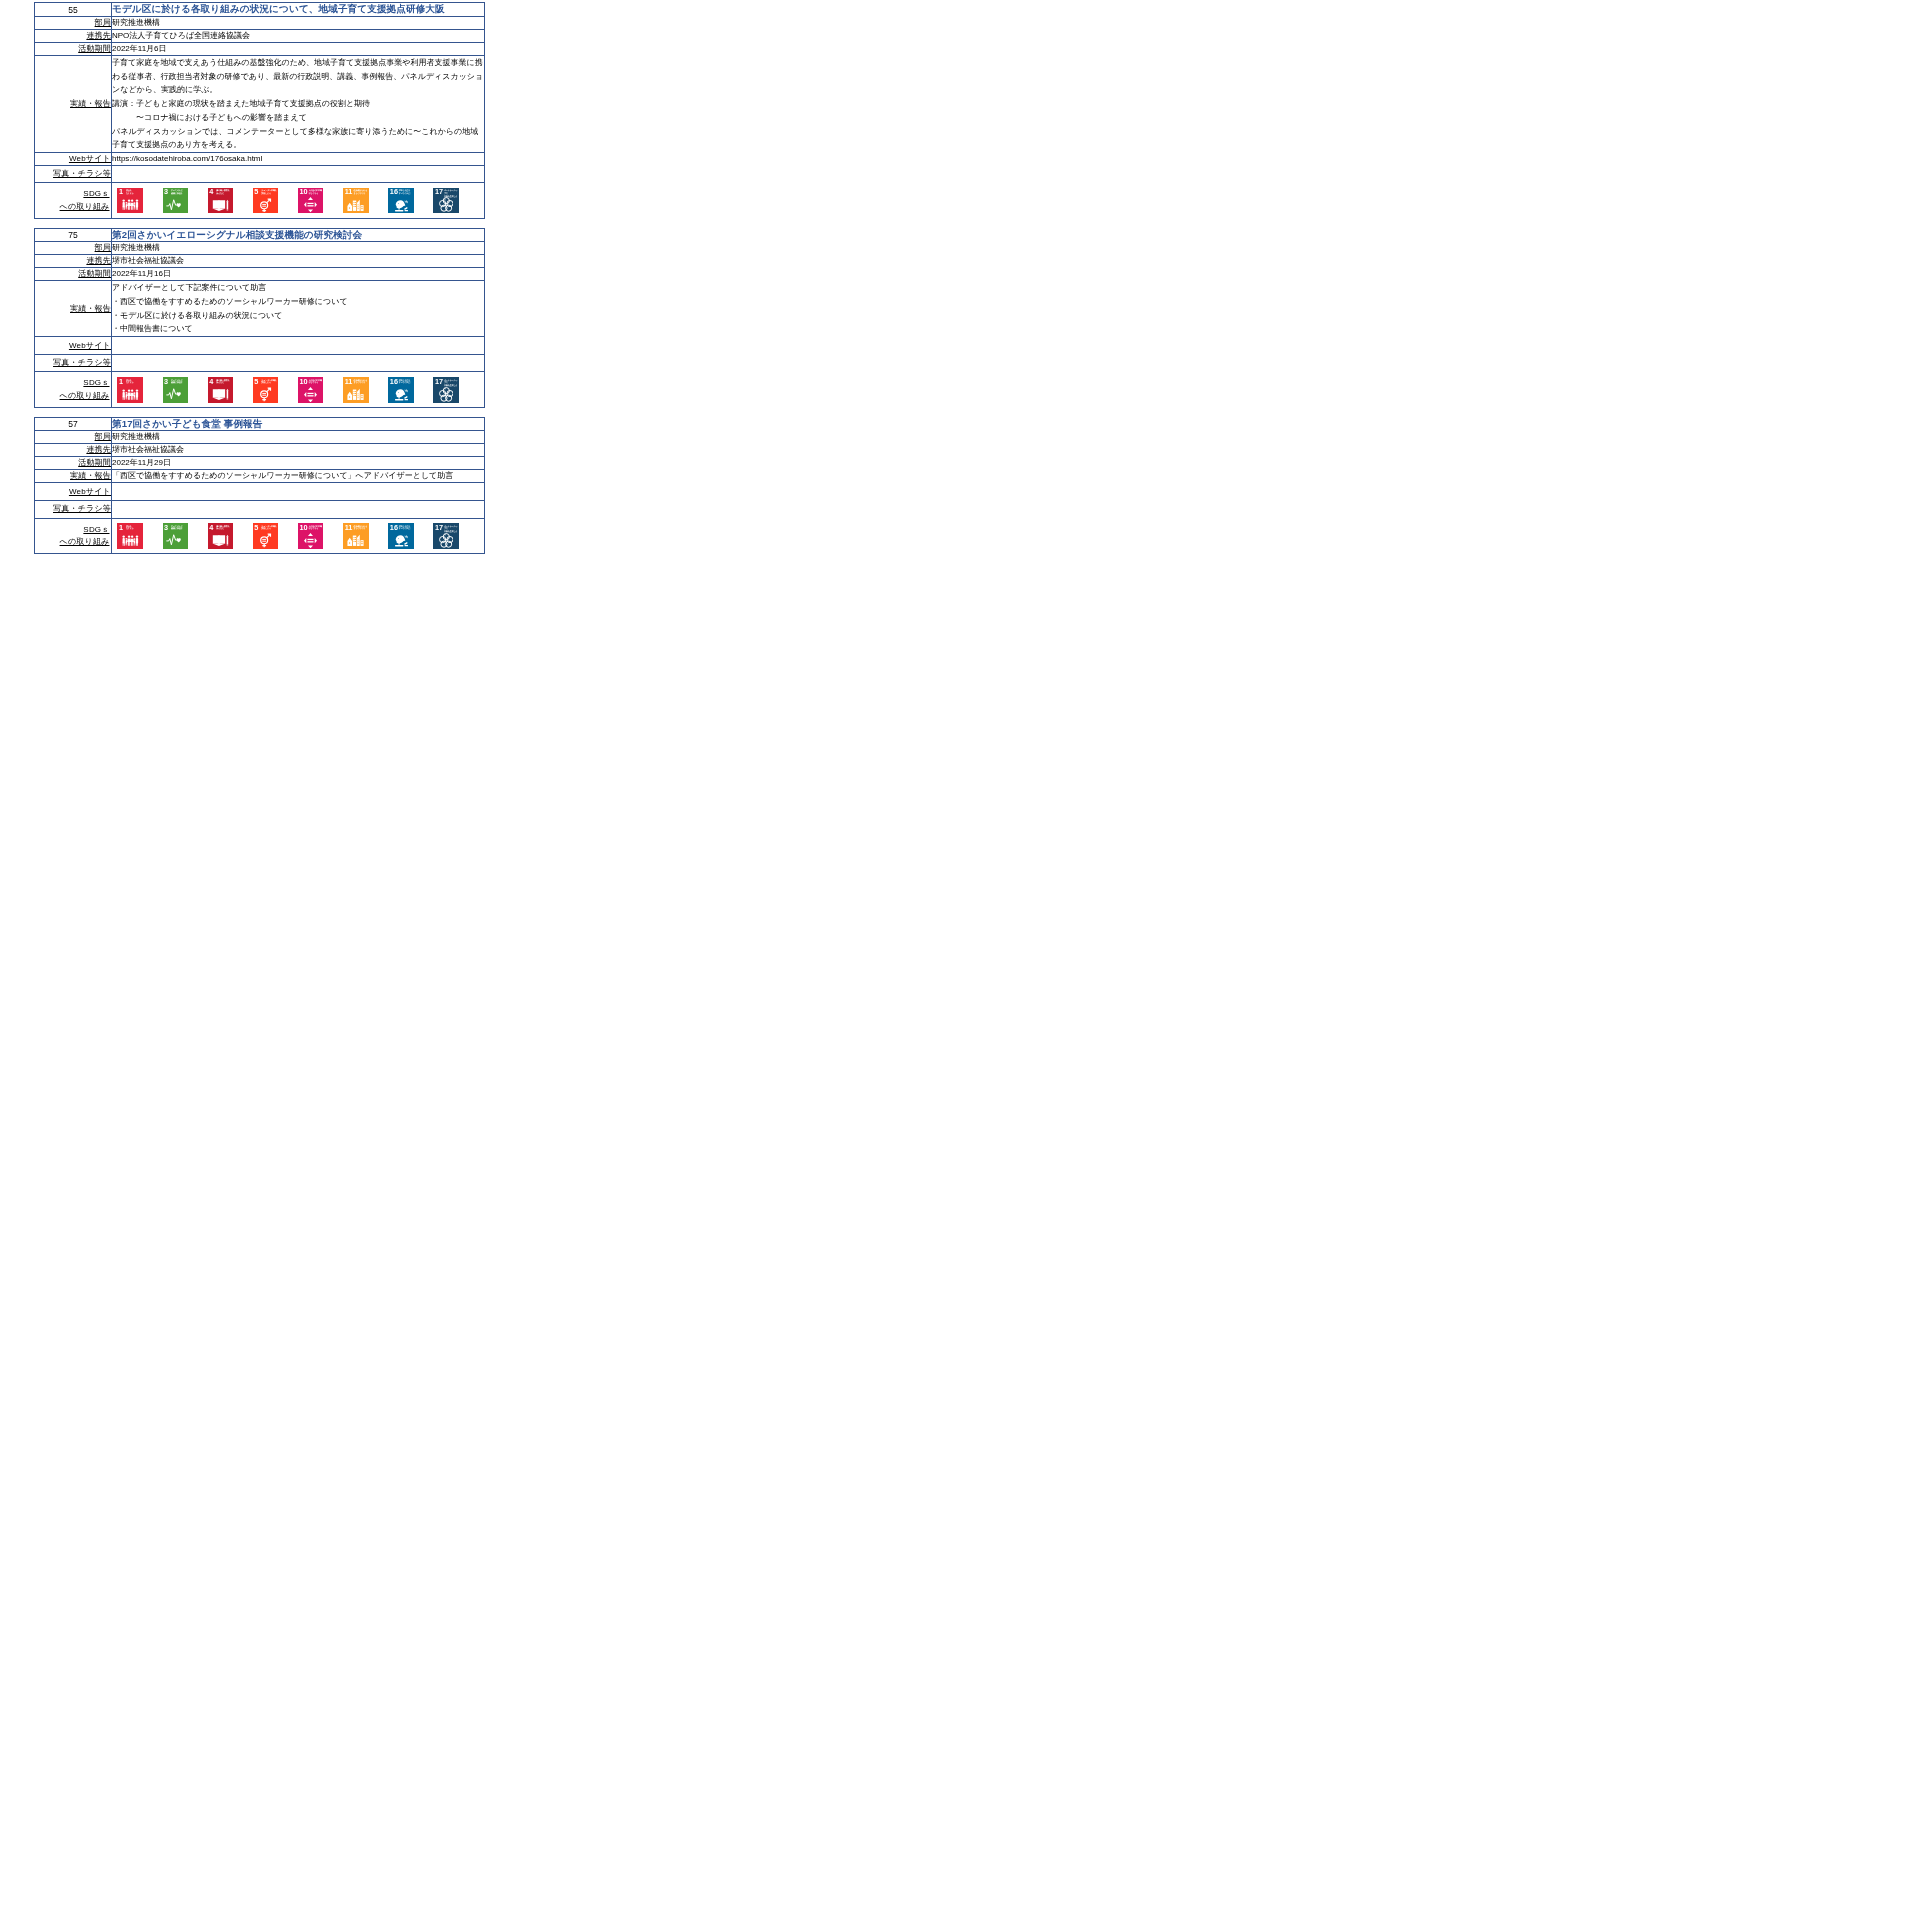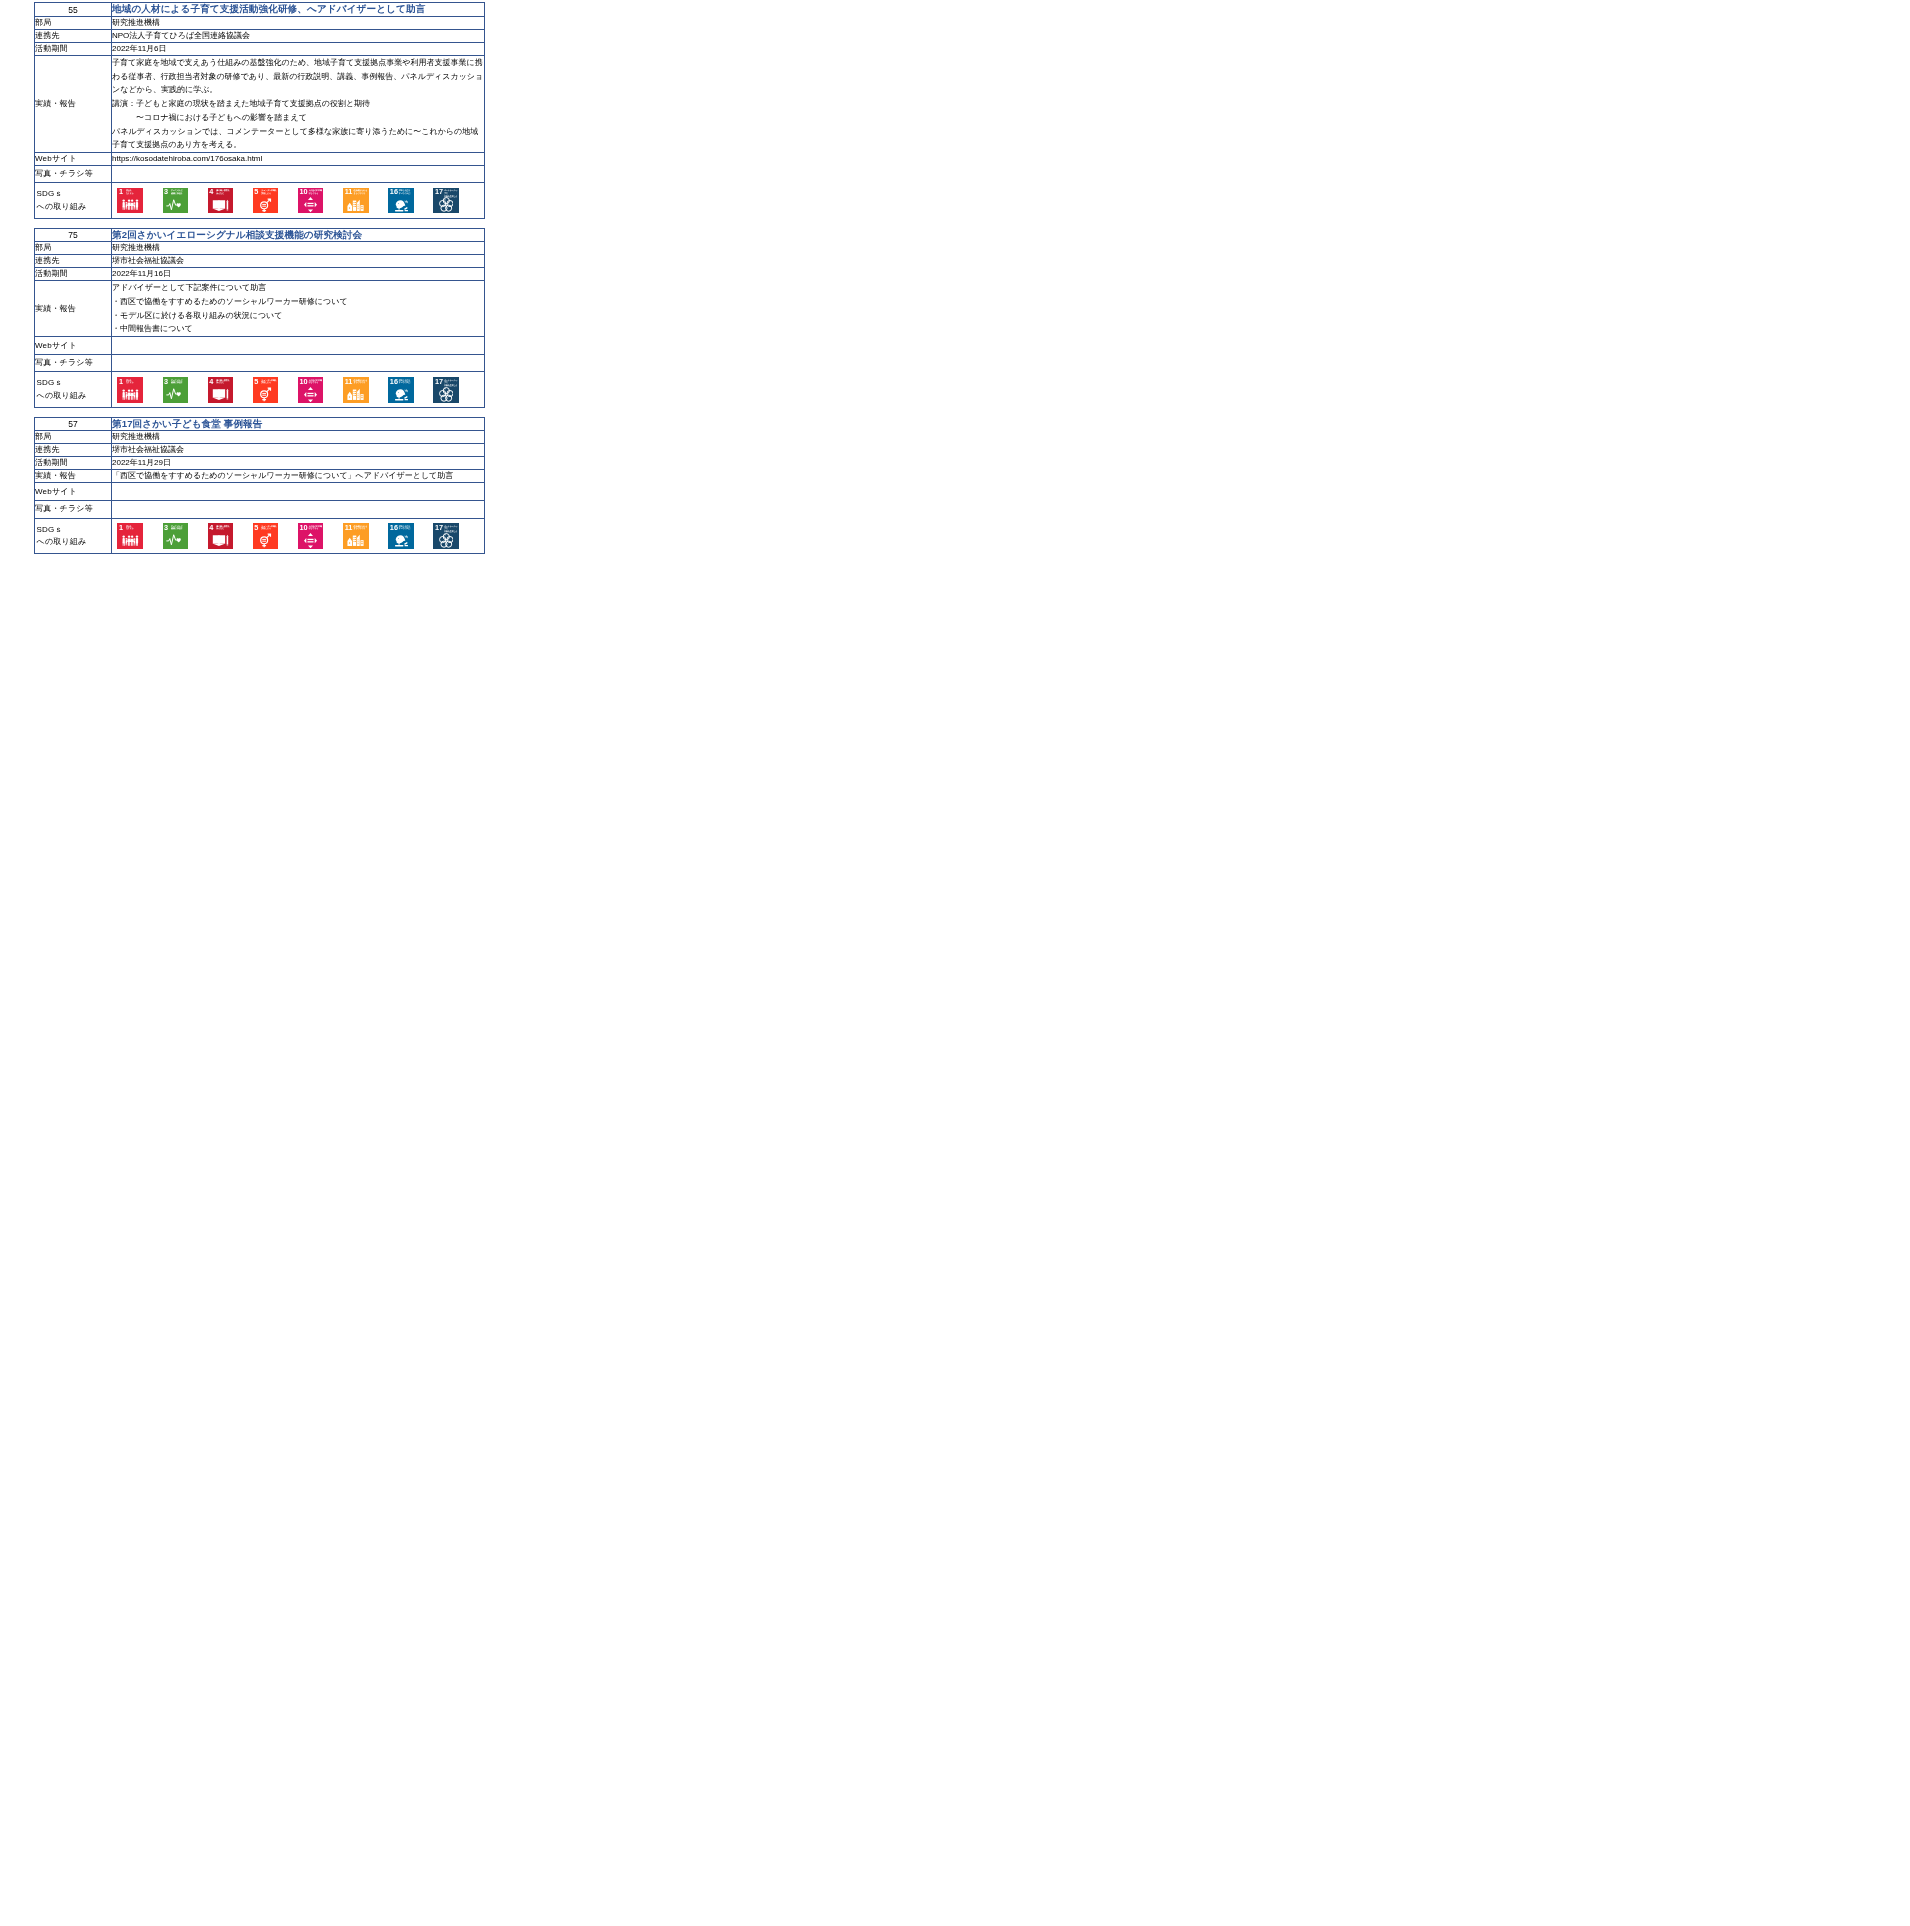--- a/index.html
+++ b/index.html
@@ -34,26 +34,27 @@
   table.entry td{
     border:0.6px solid var(--blue);
     vertical-align:middle;
     padding:0;
   }
   
   col.c-label{width:77px;}
   col.c-value{width:373px;}
 
   .lbl{
-    text-align:left;
+    text-align:right;
     font-size:8px;
     line-height:1.45;
     padding:4.2px 1.5px;
     letter-spacing:0.2px;
     color:#000;
+    text-decoration:underline;
   }
   .lbl.two-line{
     line-height:1.55;
     padding:5px 1.5px;
   }
   .val{
     padding:3.9px 5.4px;
     font-size:8px;
     line-height:1.5;
     margin-left:16px;
@@ -150,21 +151,21 @@
 <div class="page">
 
   <table class="entry">
     <colgroup>
         <col class="c-label">
         <col class="c-value">
       </colgroup>
     <tbody>
       <tr>
         <td class="num">55</td>
-        <td class="title">地域の人材による子育て支援活動強化研修、へアドバイザーとして助言</td>
+        <td class="title">モデル区に於ける各取り組みの状況について、地域子育て支援拠点研修大阪</td>
       </tr>
       <tr>
         <td class="lbl">部局</td>
         <td class="val">研究推進機構</td>
       </tr>
       <tr>
         <td class="lbl">連携先</td>
         <td class="val">NPO法人子育てひろば全国連絡協議会</td>
       </tr>
       <tr>

